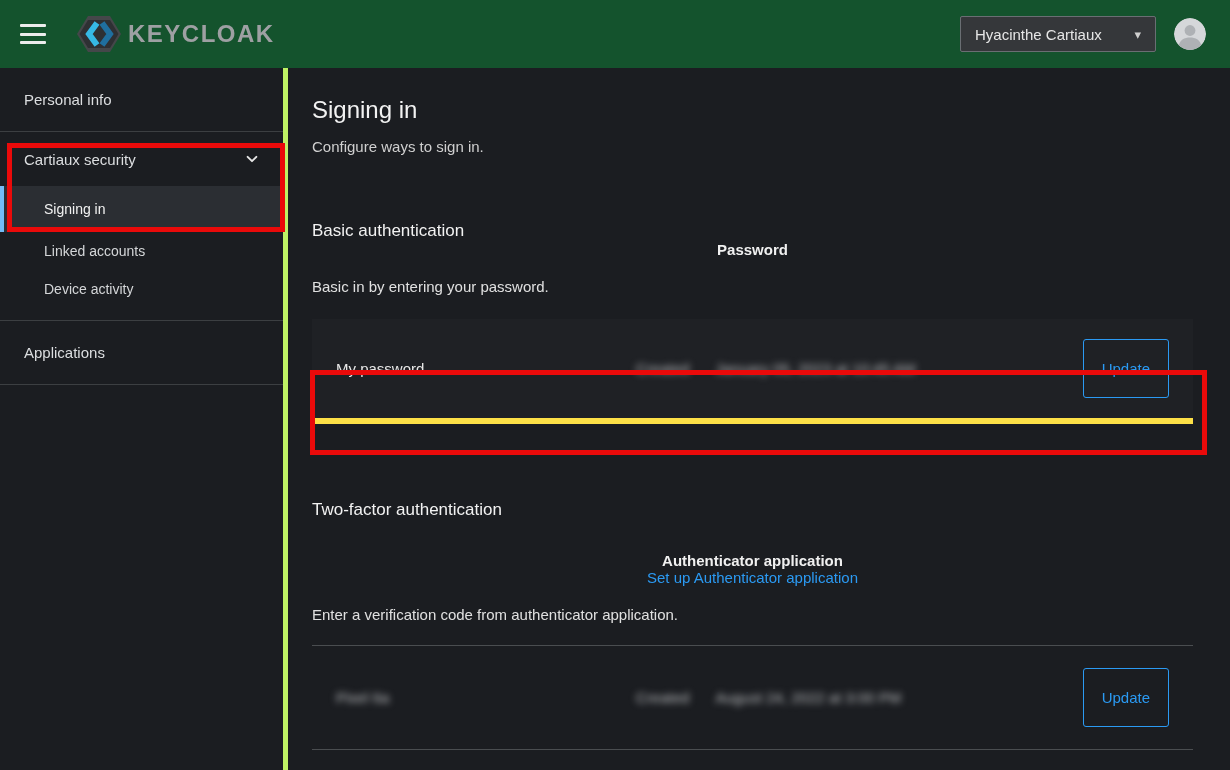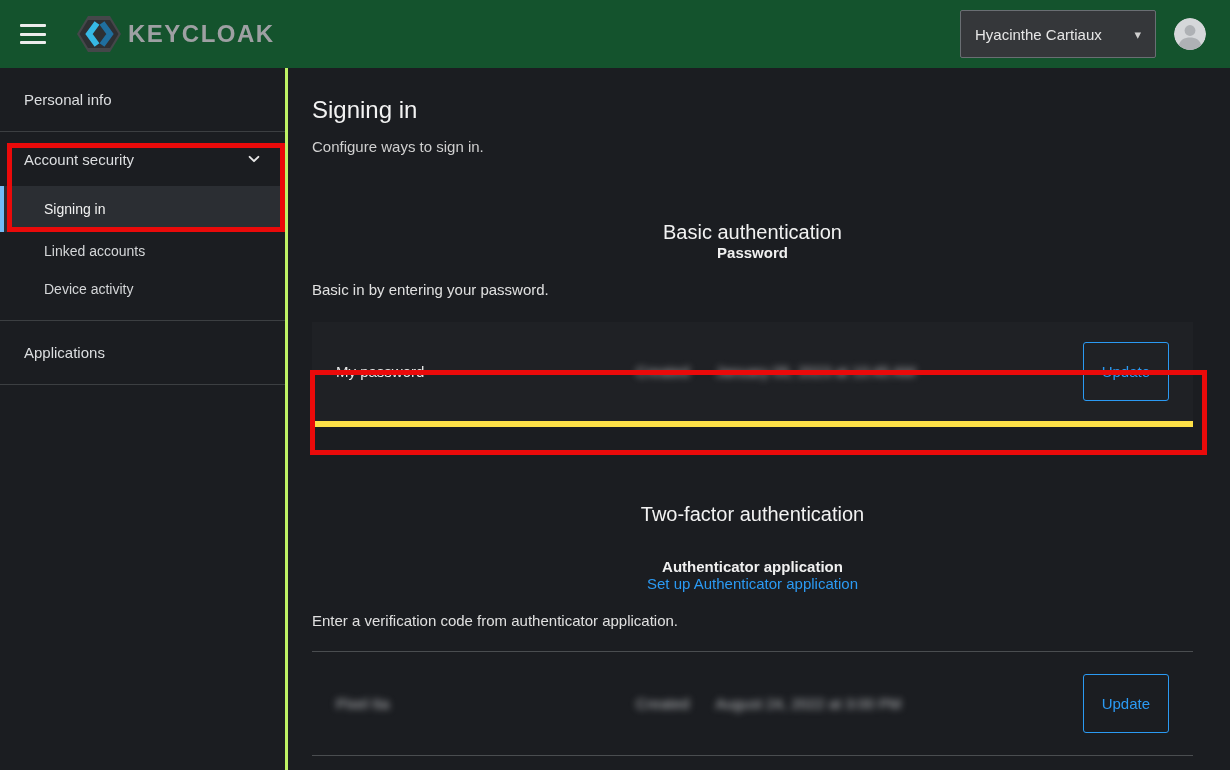--- a/index.html
+++ b/index.html
@@ -18,44 +18,44 @@
     display:flex; align-items:center;
     padding:0 24px 0 20px;
   }
   .hamburger { width:26px; height:20px; display:flex; flex-direction:column; justify-content:space-between; cursor:pointer; margin-right:30px; }
   .hamburger span { display:block; height:3px; background:#ececec; border-radius:1px; }
   .brand { display:flex; align-items:center; gap:6px; }
   .brand-text { font-size:24px; font-weight:700; letter-spacing:1.5px; color:#9ea0a3; }
   .topbar-right { margin-left:auto; display:flex; align-items:center; gap:18px; }
   .user-dropdown {
     background:#35373a; border:1px solid #6a6e73; border-radius:2px;
-    height:48px; min-width:196px; display:flex; align-items:center; justify-content:space-between;
+    height:36px; min-width:196px; display:flex; align-items:center; justify-content:space-between;
     padding:0 14px; font-size:15px; color:#e6e6e6; cursor:pointer;
   }
   .caret-down { color:#cfcfcf; font-size:13px; margin-left:14px; }
   .avatar { width:32px; height:32px; border-radius:50%; overflow:hidden; cursor:pointer; }
 
   
   .shell { display:flex; height:702px; }
-  .sidebar { width:288px; background:#1b1d21; border-right:3px solid #bef264; flex-shrink:0; }
+  .sidebar { width:288px; background:#1b1d21; border-right:5px solid #bef264; flex-shrink:0; }
   .content { flex:1; padding:28px 37px 0 24px; background:#1b1d21; }
 
   
   .nav-item-top { height:64px; display:flex; align-items:center; padding:0 24px; font-size:15px; color:#dcdee0; cursor:pointer; border-bottom:1px solid #3c3f42; }
   .nav-group-header { height:54px; display:flex; align-items:center; justify-content:space-between; padding:0 24px; font-size:15px; color:#dcdee0; cursor:pointer; }
   .nav-sub { list-style:none; }
   .nav-sub-item { height:38px; display:flex; align-items:center; padding-left:44px; font-size:14px; color:#d4d6d8; cursor:pointer; }
   .nav-sub-item.selected { height:46px; background:#2b2e33; border-left:4px solid #73bcf7; padding-left:40px; color:#f2f2f2; }
   .nav-group { padding-bottom:12px; border-bottom:1px solid #3c3f42; }
   .chev { width:14px; height:14px; }
 
   
   .page-title { font-size:24px; font-weight:400; color:#f2f2f2; }
   .page-subtitle { margin-top:14px; font-size:15px; color:#cfcfcf; }
-  .section-title { font-size:20px; font-weight:400; color:#f2f2f2;text-align:center; }
+  .section-title { font-size:17px; font-weight:400; color:#f2f2f2; }
   .sec-basic { margin-top:66px; }
   .item-title { font-size:15px; font-weight:700; color:#f0f0f0;text-align:center; }
   .item-desc { margin-top:20px; font-size:15px; color:#e0e0e0; }
 
   .data-row {
     margin-top:24px;
     display:flex; align-items:center;
     padding:20px 24px; min-height:80px;
     background:#1f2125; border-bottom:6px solid #fde047;
   }
@@ -118,21 +118,21 @@
 
   <div class="shell">
 
     <nav class="sidebar">
       <div class="nav-item-top">
         <span>Personal info</span>
       </div>
 
       <div class="nav-group">
         <div class="nav-group-header">
-          <span>Account security</span>
+          <span>Cartiaux security</span>
           <svg class="chev" viewBox="0 0 16 16">
             <polyline points="3,5.5 8,10.5 13,5.5" fill="none" stroke="#e6e6e6" stroke-width="2.2" stroke-linecap="round" stroke-linejoin="round"></polyline>
           </svg>
         </div>
         <ul class="nav-sub">
           <li class="nav-sub-item selected">
             <span>Signing in</span>
           </li>
           <li class="nav-sub-item">
             <span>Linked accounts</span>

